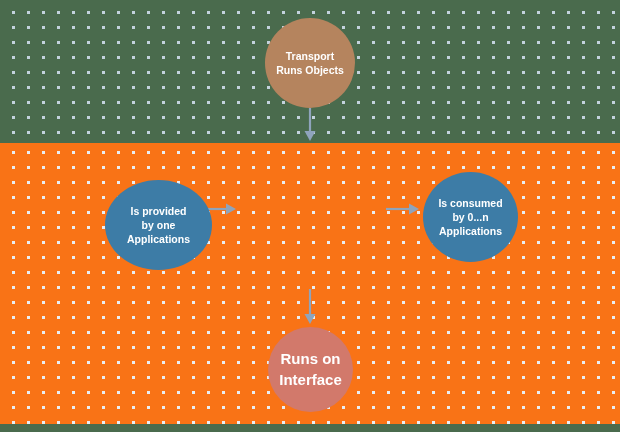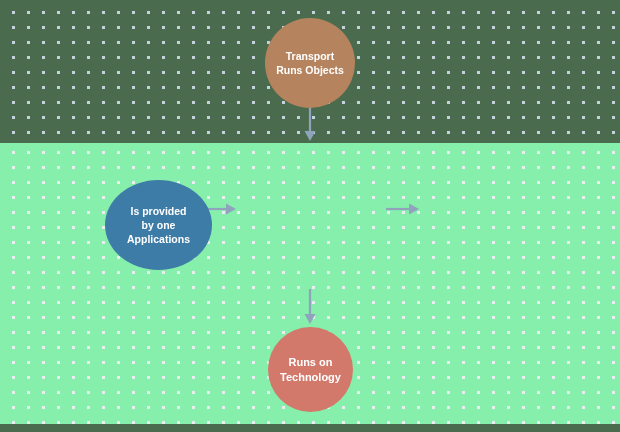--- a/index.html
+++ b/index.html
@@ -5,21 +5,21 @@
   html, body {
     margin: 0;
     padding: 0;
     background: #ffffff;
   }
   #stage {
     position: relative;
     width: 620px;
     height: 432px;
     overflow: hidden;
-    background: #86efac;
+    background: #f97316;
     font-family: "Liberation Sans", sans-serif;
   }
 
   
   .band-green-top {
     position: absolute;
     left: 0; top: 0;
     width: 620px;
     height: 143px;
     background: #4a6b4d;
@@ -91,21 +91,21 @@
   .node-consumed {
     left: 423px; top: 172px;
     width: 95px; height: 90px;
     background: #3d7ca6;
     font-size: 10.5px;
   }
   .node-technology {
     left: 268px; top: 327px;
     width: 85px; height: 85px;
     background: #d2796b;
-    font-size: 11px;
+    font-size: 15px;
   }
 
   
   .arrow {
     position: absolute;
   }
   .arrow-left-to-hub  { left: 205px; top: 202px; }
   .arrow-hub-to-right { left: 386px; top: 202px; }
   .arrow-top-to-hub   { left: 303px; top: 108px; }
   .arrow-hub-to-bottom{ left: 303px; top: 289px; }
@@ -157,21 +157,28 @@
 
 
   <div class="node node-provided">
     <span class="label">
       <span>Is provided</span><br>
       <span>by one</span><br>
       <span>Applications</span>
     </span>
   </div>
 
+  <div class="node node-consumed">
+    <span class="label">
+      <span>Is consumed</span><br>
+      <span>by 0...n</span><br>
+      <span>Applications</span>
+    </span>
+  </div>
 
   <div class="node node-technology">
     <span class="label">
       <span>Runs on</span><br>
-      <span>Technology</span>
+      <span>Interface</span>
     </span>
   </div>
 
 </div>
 
 </body></html>

